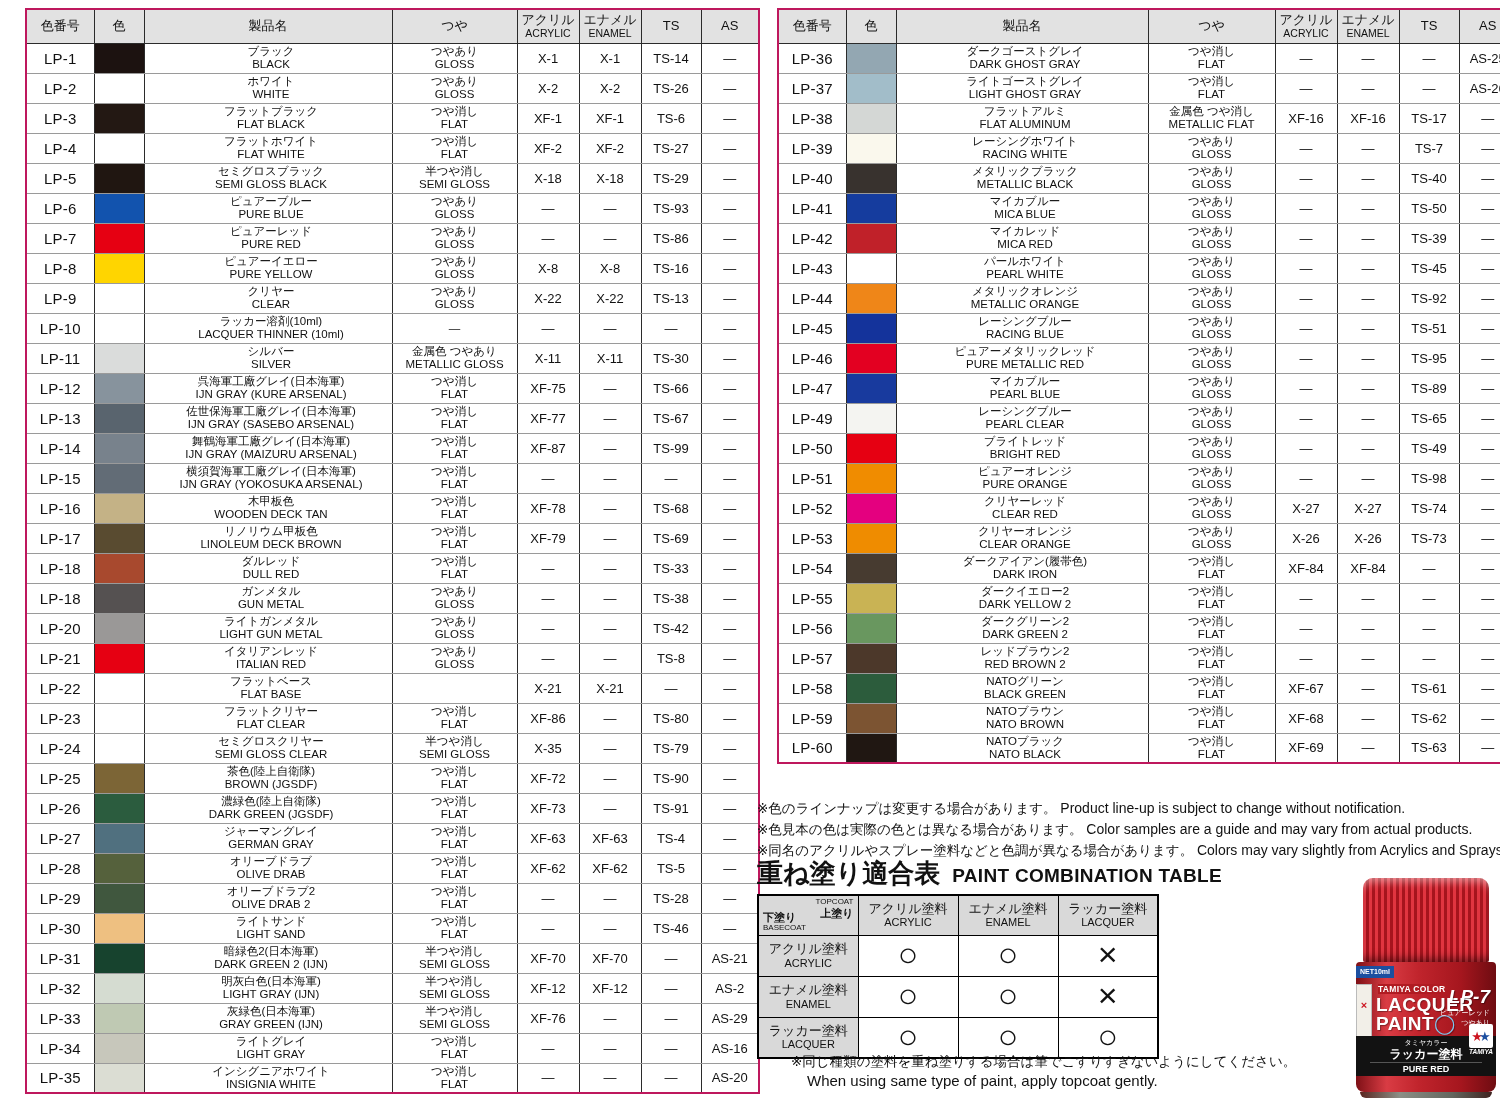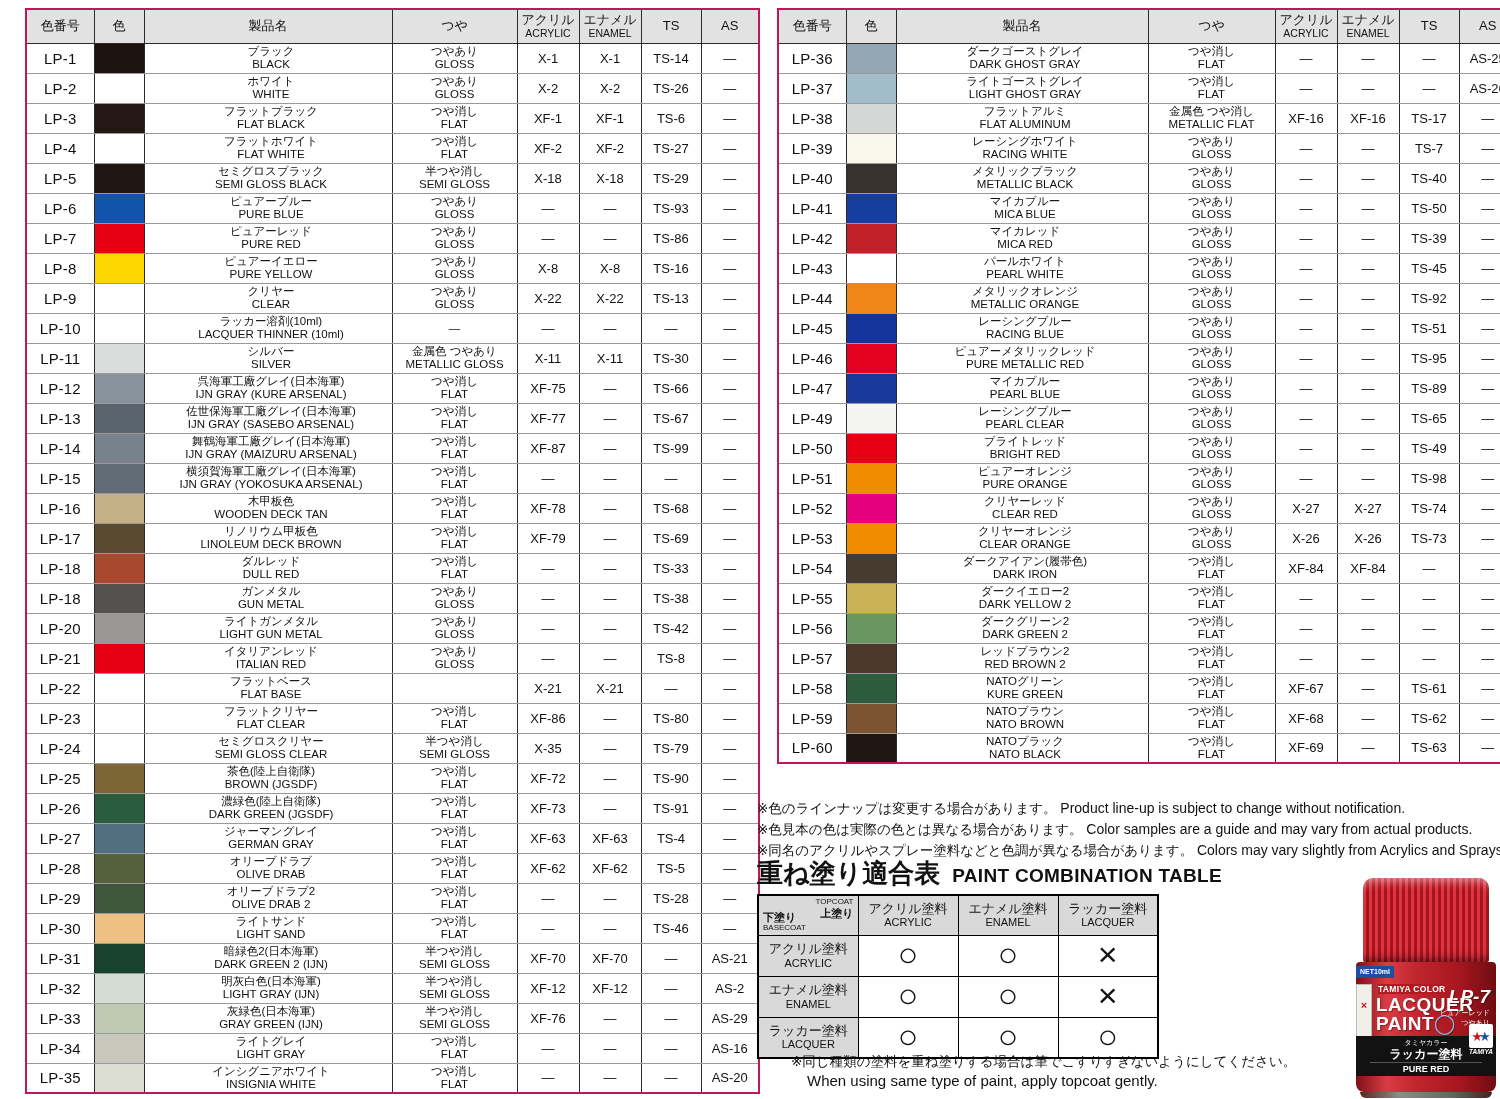--- a/index.html
+++ b/index.html
@@ -1035,21 +1035,21 @@
         <td class="code">—</td>
         <td class="code">—</td>
         <td class="code">—</td>
         <td class="code">—</td>
       </tr>
       <tr>
         <td class="c-no">LP-58</td>
         <td class="c-sw" style="background: rgb(44, 92, 60);"></td>
         <td class="c-name">
           <span class="jp">NATOグリーン</span>
-          <span class="en">KURE GREEN</span>
+          <span class="en">BLACK GREEN</span>
         </td>
         <td class="c-gloss">
           <span class="jp">つや消し</span>
           <span class="en">FLAT</span>
         </td>
         <td class="code">XF-67</td>
         <td class="code">—</td>
         <td class="code">TS-61</td>
         <td class="code">—</td>
       </tr>

